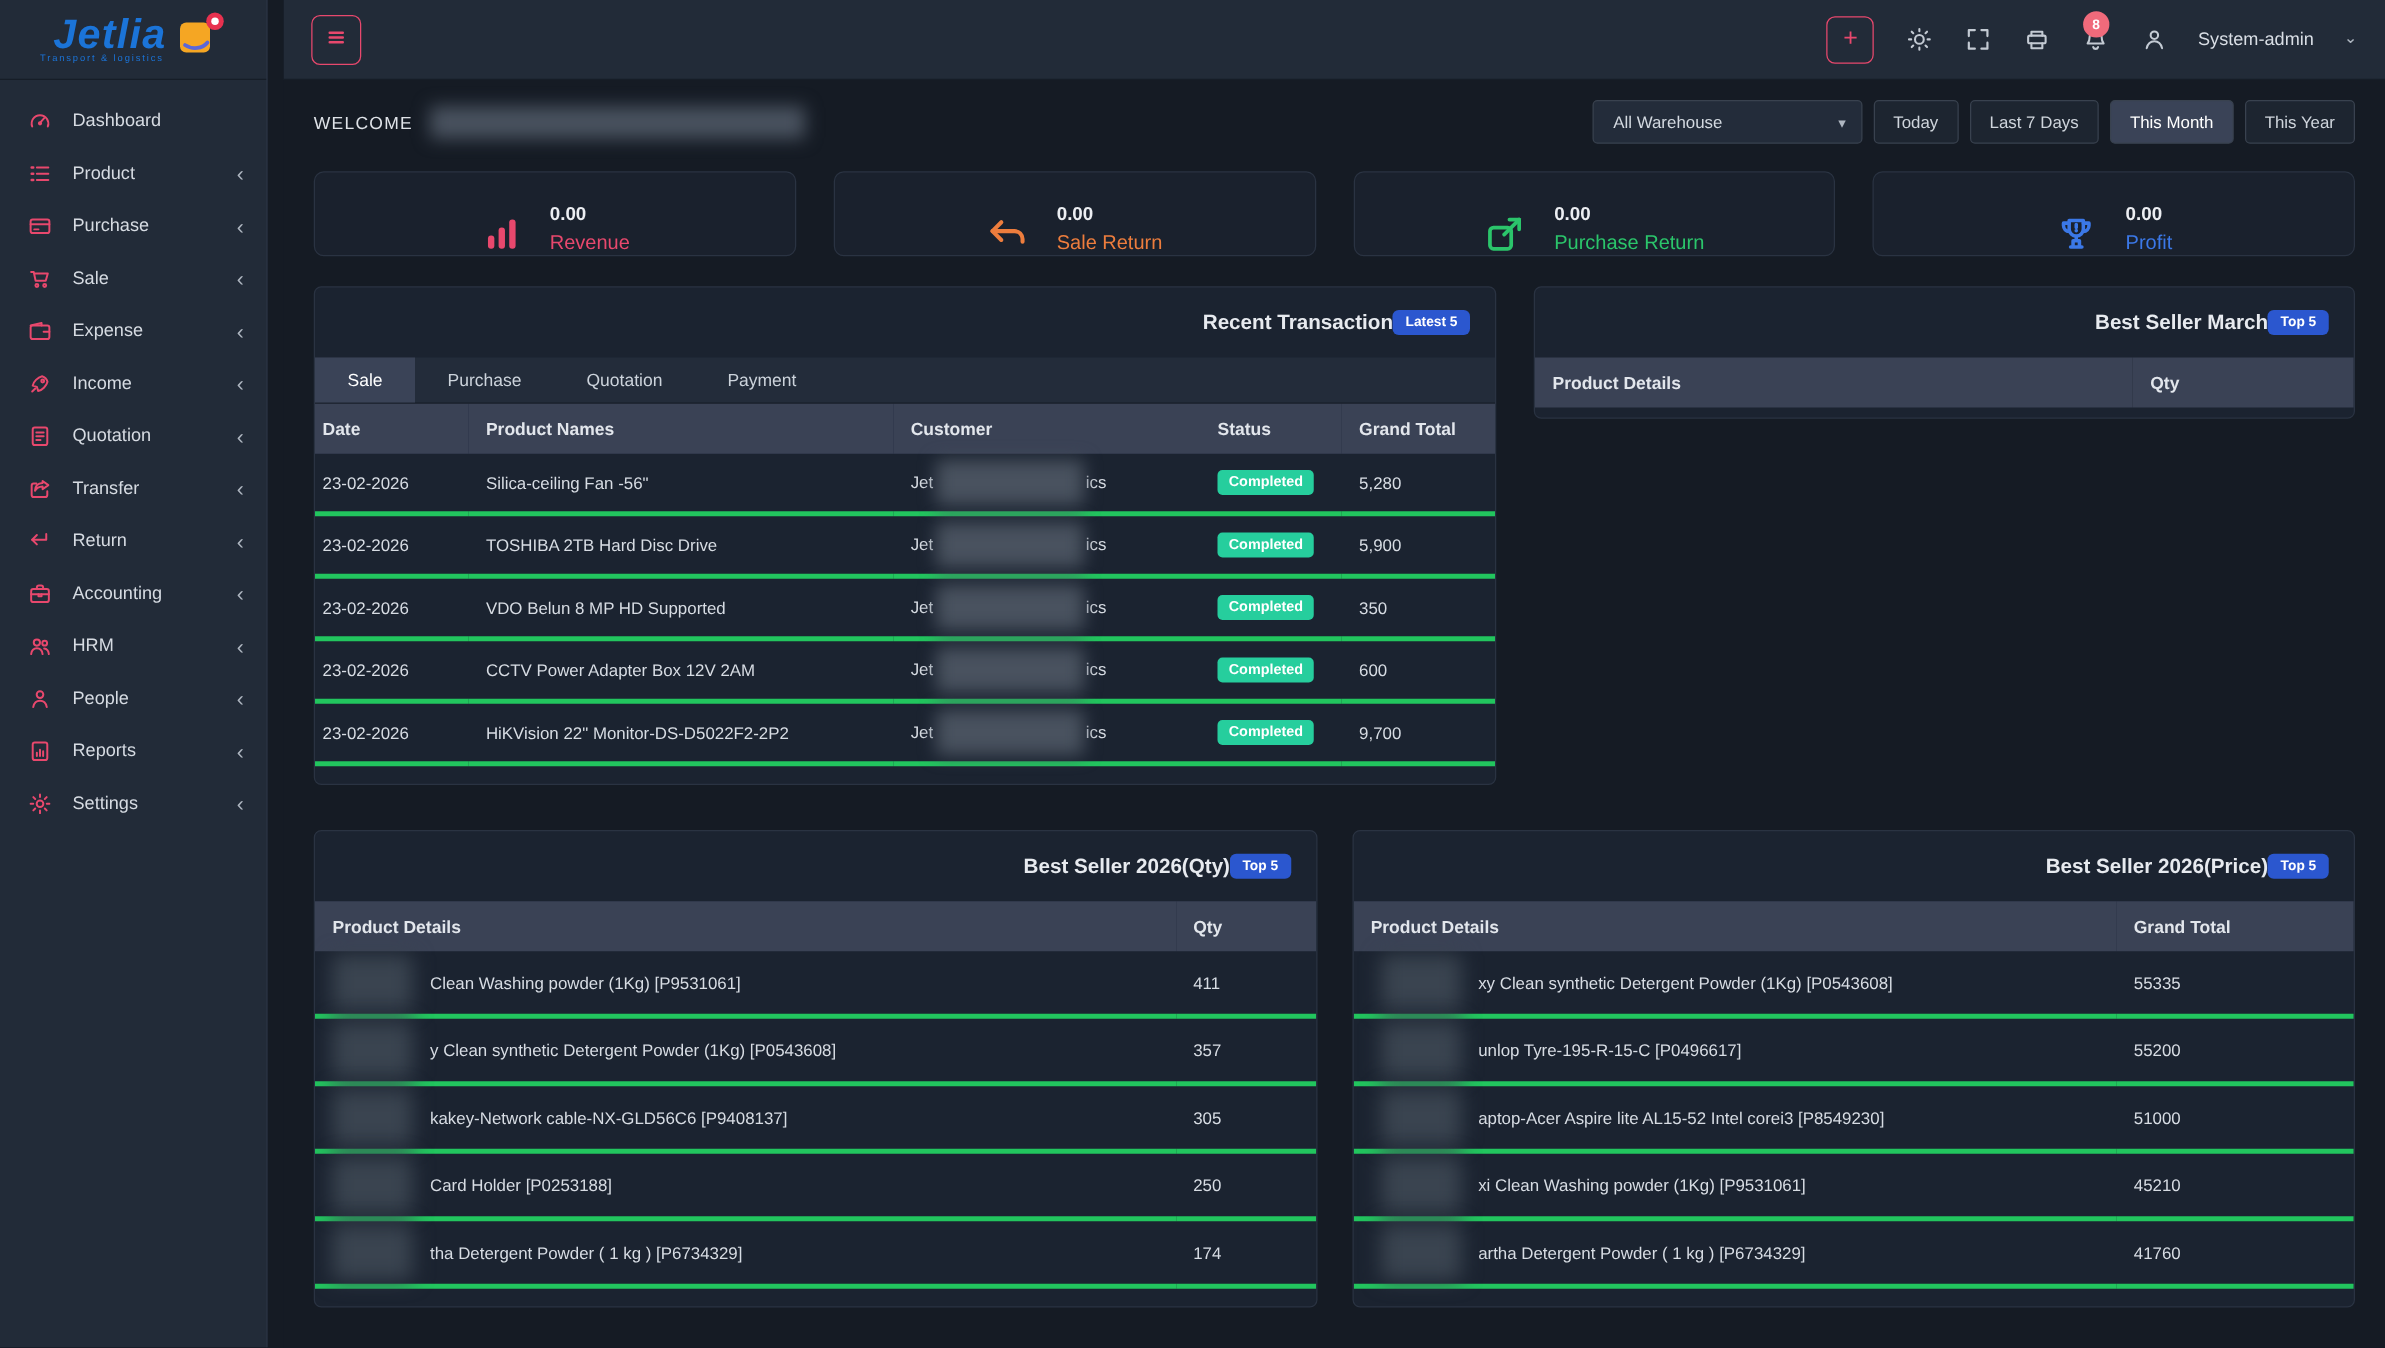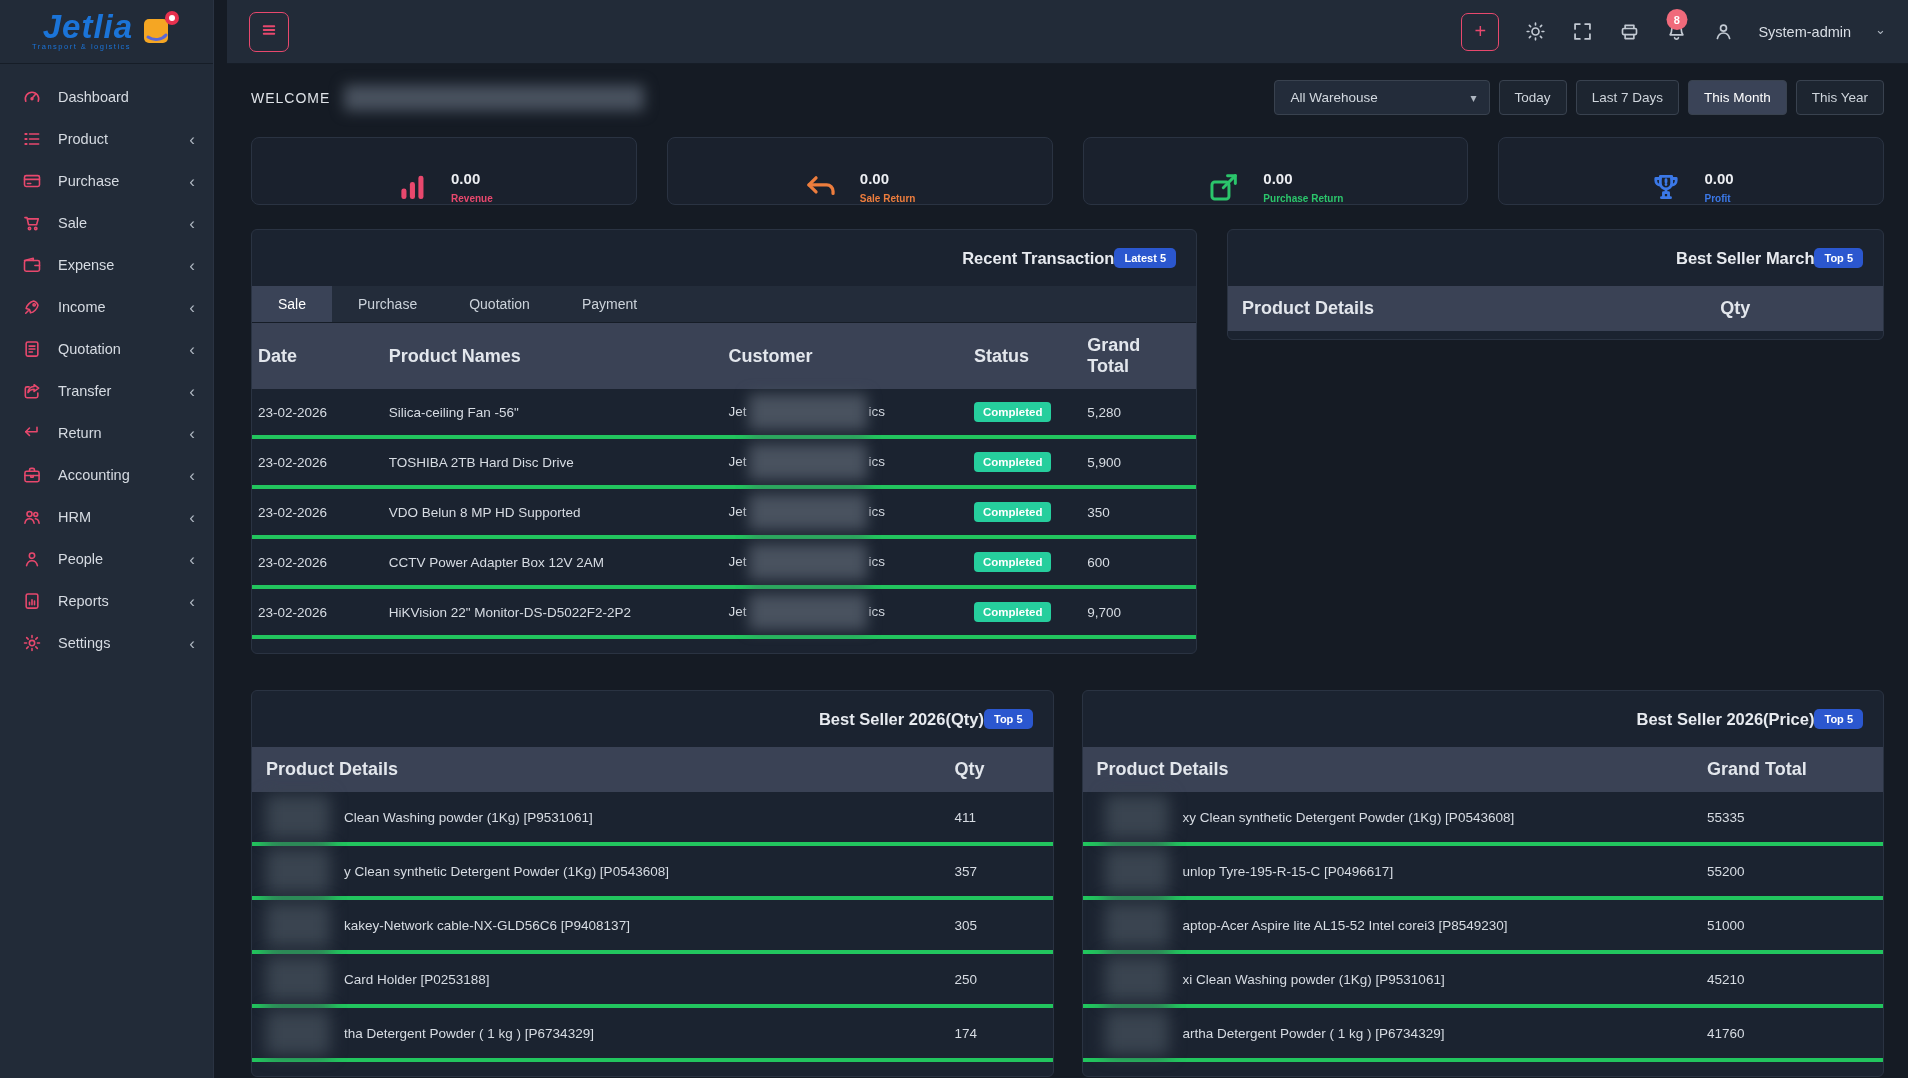--- a/index.html
+++ b/index.html
@@ -79,42 +79,42 @@
   .range-btn.active { background:#3a4357; color:#fff; }
   
   .stats { display:grid; grid-template-columns:repeat(4,1fr); gap:30px; margin-bottom:24px; }
   .stat-card {
     height:68px; background:#1a212d; border:1px solid #2a3342; border-radius:8px;
     display:flex; align-items:flex-end; justify-content:center; gap:22px;
   }
   .stat-icon { width:34px; height:34px; display:flex; }
   .stat-text { display:flex; flex-direction:column; gap:6px; }
   .stat-value { font-size:15px; font-weight:bold; color:#eceef2; }
-  .stat-label { font-size:10px; font-weight:700; }
+  .stat-label { font-size:16px; font-weight:400; }
   
   .panel { background:#1b2330; border:1px solid #2a3342; border-radius:6px; overflow:hidden; }
   .panel-head { display:flex; align-items:center; justify-content:flex-end; padding:18px 20px; }
   .panel-title { font-size:16.5px; font-weight:bold; color:#e7eaef; }
   .pill-badge {
     background:#2b57cf; color:#fff; font-size:11px; font-weight:bold;
     padding:4px 10px; border-radius:5px;
   }
   .mid-row { display:flex; gap:30px; align-items:flex-start; margin-bottom:36px; }
   .panel-recent { width:946px; flex:none; }
   .panel-march { flex:1; }
   .bottom-row { display:flex; gap:28px; }
   .panel-best { flex:1; }
   
   .tabs { display:flex; background:#232c3a; border-bottom:1px solid #161d27; }
   .tab { padding:10px 26px; font-size:14px; color:#ccd3db; cursor:pointer; }
   .tab.active { background:#3a4357; color:#fff; }
   
   table { width:100%; border-collapse:collapse; }
   thead th {
-    background:#3a4255; color:#e2e6ec; text-align:left; font-size:18px;
+    background:#3a4255; color:#e2e6ec; text-align:left; font-size:14px;
     padding:12px 14px; font-weight:bold;
   }
   tbody td { font-size:13.5px; color:#d7dce3; padding:13px 14px; }
   tbody tr { border-bottom:4px solid #22c55e;margin-top:21px; }
   .recent-table td:first-child, .recent-table th:first-child { padding-left:6px; }
   .status-badge {
     display:inline-block; background:#26ce9d; color:#fff; font-size:11.5px;
     font-weight:bold; padding:4px 9px; border-radius:4px;
   }
   .cust-blur { display:inline-block; width:118px; height:36px; vertical-align:middle; margin:-10px 2px; }

